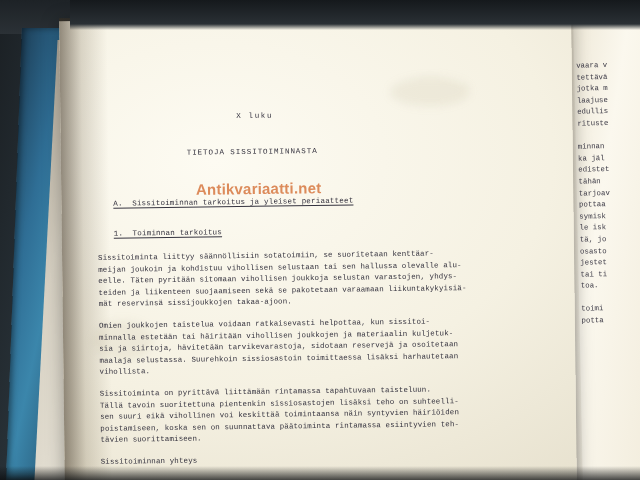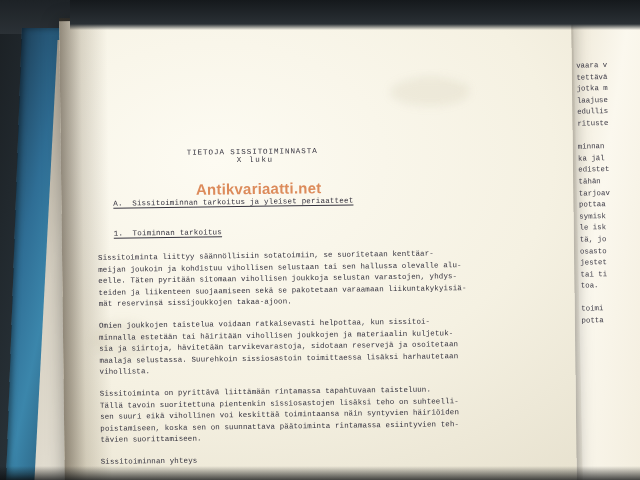--- a/index.html
+++ b/index.html
@@ -119,21 +119,20 @@
     position: absolute;
     font-family: "Liberation Mono", "DejaVu Sans Mono", monospace;
     font-size: 7.6px;
     line-height: 11.4px;
     letter-spacing: .15px;
     color: #35333f;
     white-space: pre;
   }
   .tx.head {
     letter-spacing: 1.6px;
-    margin-top: 44px;
   }
   .tx.sub {
     letter-spacing: .9px;
   }
   .para {
     position: absolute;
     width: 392px;
     font-family: "Liberation Mono", "DejaVu Sans Mono", monospace;
     font-size: 7.5px;
     line-height: 11.5px;

